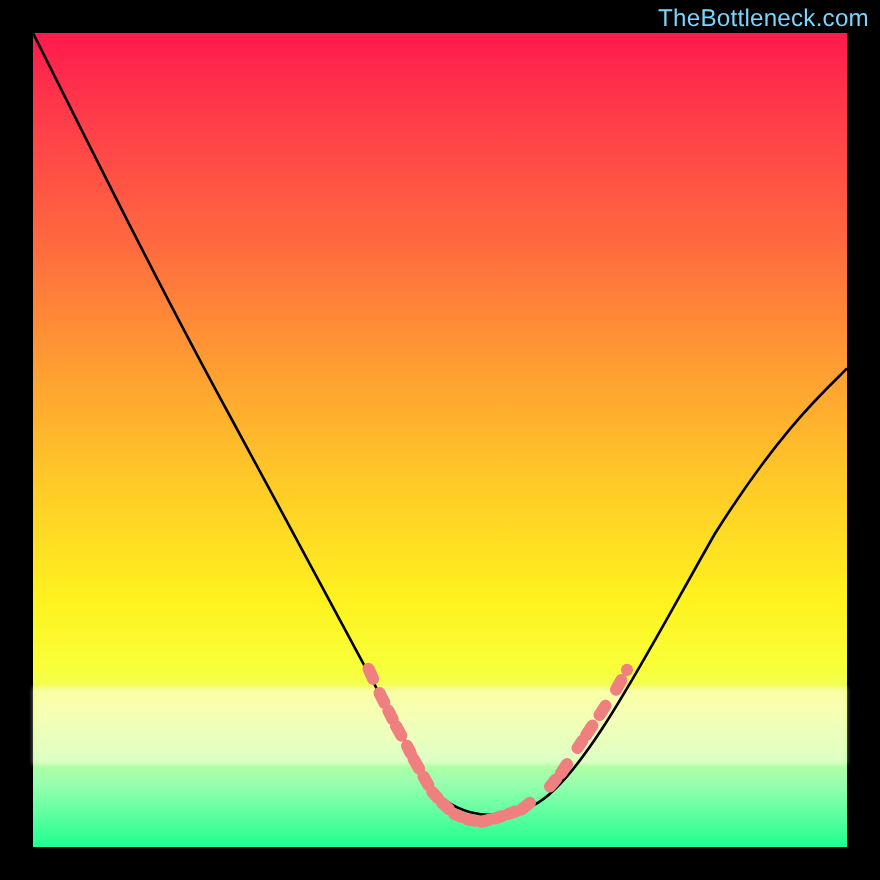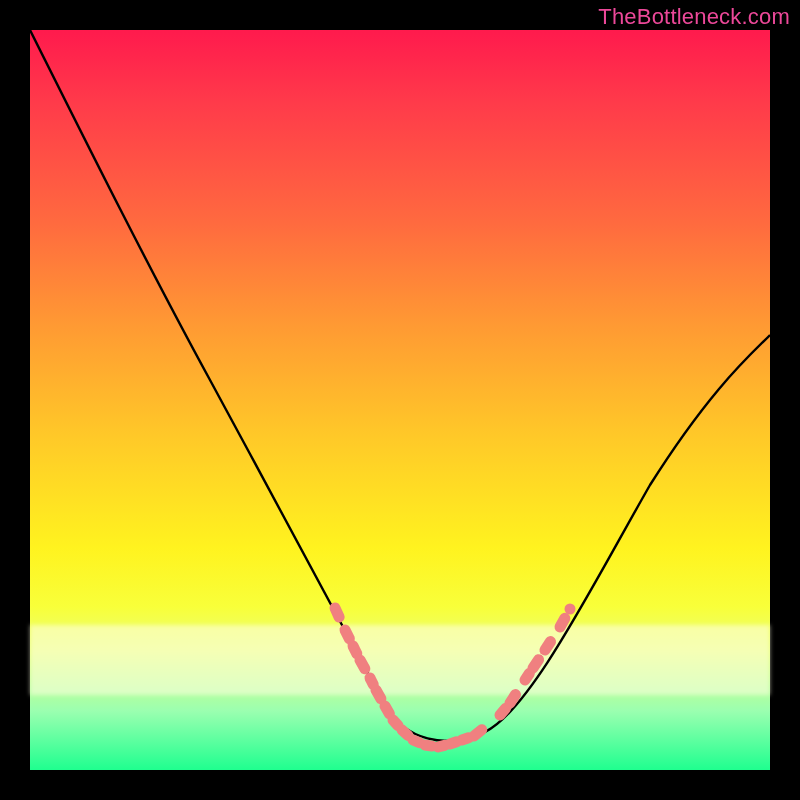--- a/index.html
+++ b/index.html
@@ -44,21 +44,21 @@
     position: absolute;
     left: 0;
     top: 0;
     width: 740px;
     height: 740px;
   }
   .watermark {
     position: absolute;
     top: 4px;
     right: 10px;
-    color: #ec4899;
+    color: #7dd3fc;
     font-size: 22px;
     letter-spacing: 0.2px;
   }
 </style>
 </head>
 <body>
 
 <div class="watermark">TheBottleneck.com</div>
 
 <div class="frame">

